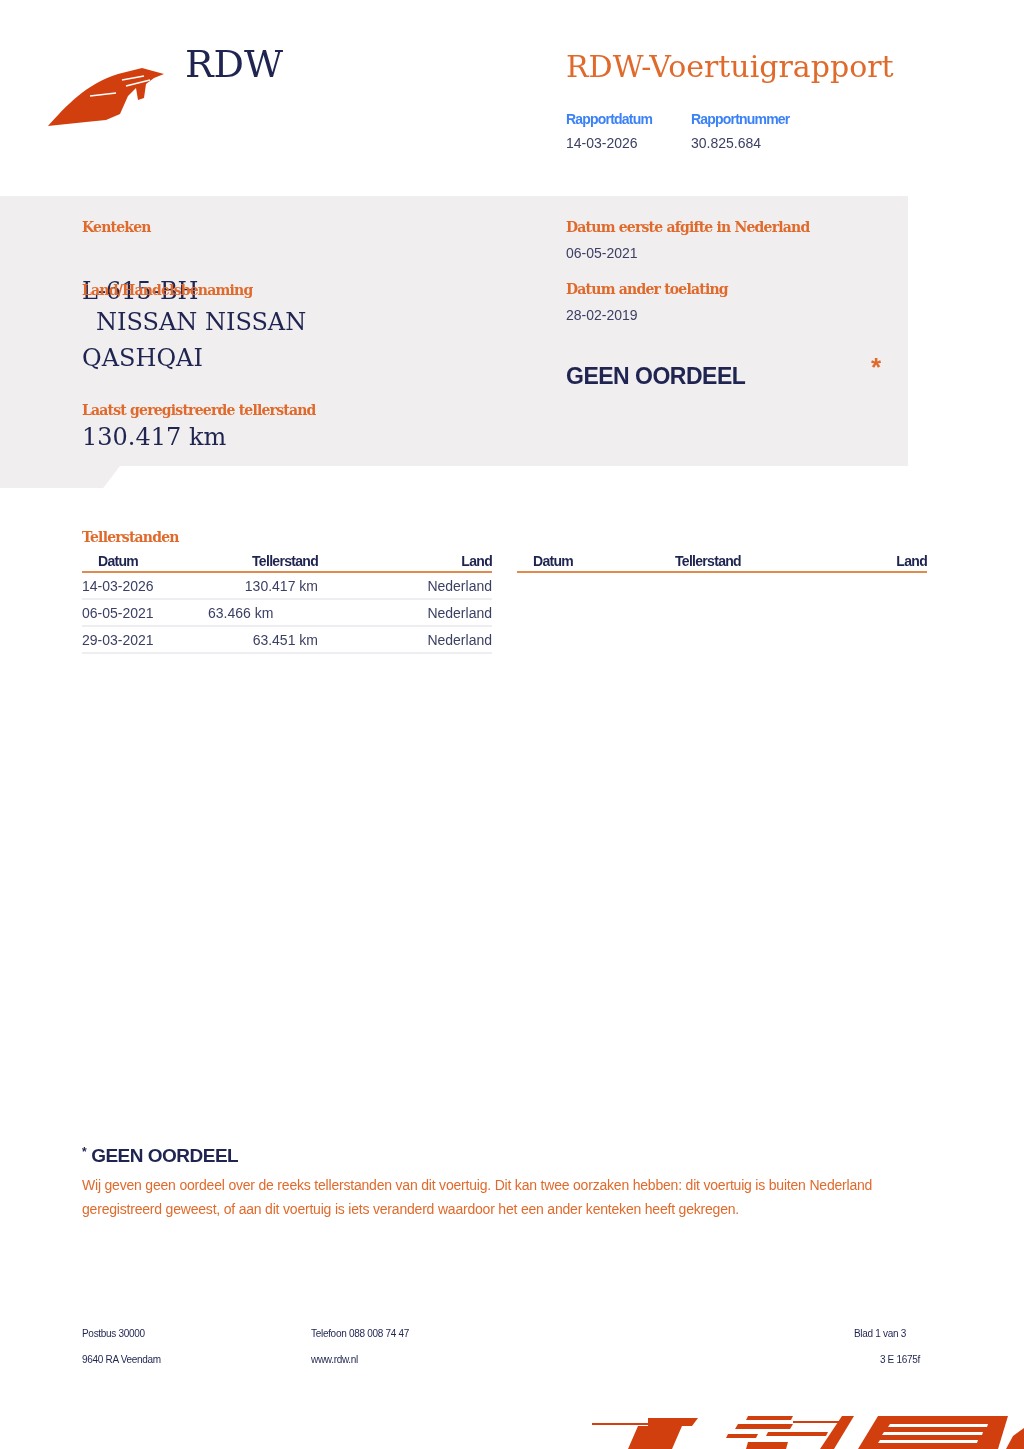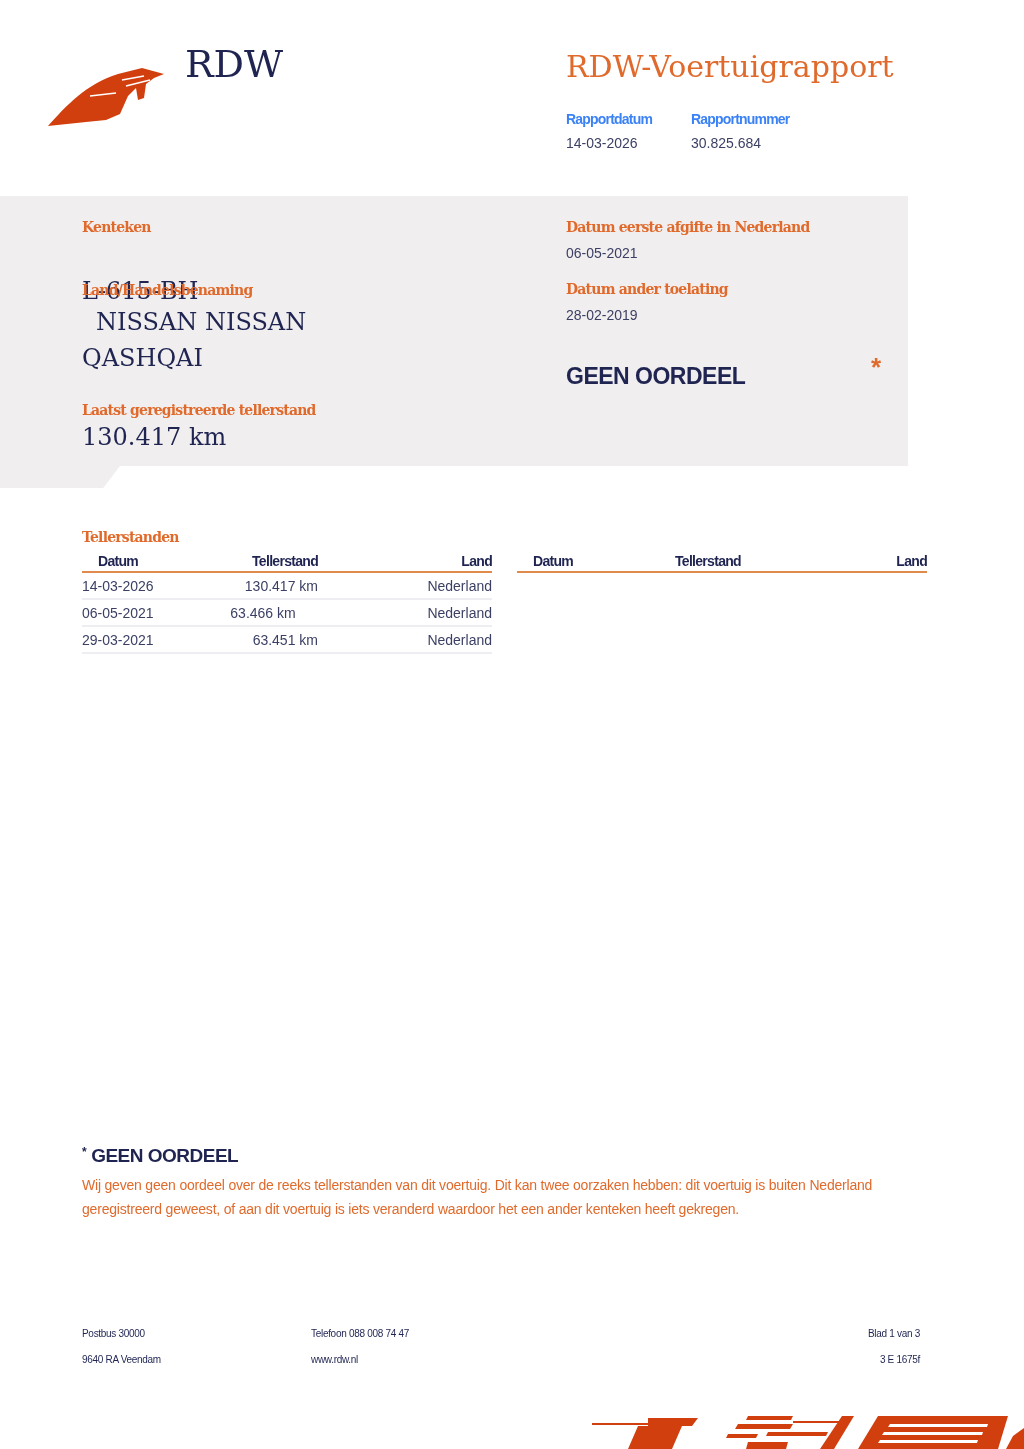--- a/index.html
+++ b/index.html
@@ -64,21 +64,21 @@
     </tr>
   </thead>
   <tbody>
     <tr>
       <td>14-03-2026</td>
       <td style="text-align:right;">130.417 km</td>
       <td style="text-align:right;">Nederland</td>
     </tr>
     <tr>
       <td>06-05-2021</td>
-      <td style="text-align:center;">63.466 km</td>
+      <td style="text-align:left;">63.466 km</td>
       <td style="text-align:right;">Nederland</td>
     </tr>
     <tr>
       <td>29-03-2021</td>
       <td style="text-align:right;">63.451 km</td>
       <td style="text-align:right;">Nederland</td>
     </tr>
   </tbody>
 </table>
 
@@ -95,21 +95,21 @@
 <div class="abs" style="left:82px;top:1145px;">
   <span style="font-size:12px;font-weight:bold;color:#1f2451;vertical-align:top;">*</span>
   <span style="font-weight:bold;font-size:19px;color:#1f2451;letter-spacing:-0.5px;">GEEN OORDEEL</span>
 </div>
 <div class="abs" style="left:82px;top:1173px;width:800px;font-size:14px;line-height:24px;color:#e06a2c;letter-spacing:-0.2px;">Wij geven geen oordeel over de reeks tellerstanden van dit voertuig. Dit kan twee oorzaken hebben: dit voertuig is buiten Nederland geregistreerd geweest, of aan dit voertuig is iets veranderd waardoor het een ander kenteken heeft gekregen.</div>
 
 <div class="abs footer" style="left:82px;top:1328px;">Postbus 30000</div>
 <div class="abs footer" style="left:82px;top:1354px;">9640 RA Veendam</div>
 <div class="abs footer" style="left:311px;top:1328px;">Telefoon 088 008 74 47</div>
 <div class="abs footer" style="left:311px;top:1354px;">www.rdw.nl</div>
-<div class="abs footer" style="right:104px;top:1328px;text-align:center;">Blad 1 van 3</div>
+<div class="abs footer" style="right:118px;top:1328px;text-align:center;">Blad 1 van 3</div>
 <div class="abs footer" style="right:104px;top:1354px;text-align:right;">3 E 1675f</div>
 
 <svg class="abs" style="left:588px;top:1410px;" width="436" height="39" viewBox="0 0 436 39">
   <line x1="4" y1="14" x2="60" y2="14" stroke="#d23f0f" stroke-width="2"></line>
   <polygon points="60,8 110,8 104,16 94,16 84,39 40,39 50,16 60,16" fill="#d23f0f"></polygon>
   <polygon points="160,6 205,6 203,10 158,10" fill="#d23f0f"></polygon>
   <polygon points="150,14 205,14 202,19 147,19" fill="#d23f0f"></polygon>
   <polygon points="140,24 170,24 168,28 138,28" fill="#d23f0f"></polygon>
   <polygon points="180,22 240,22 238,26 178,26" fill="#d23f0f"></polygon>
   <polygon points="160,32 200,32 198,39 158,39" fill="#d23f0f"></polygon>

